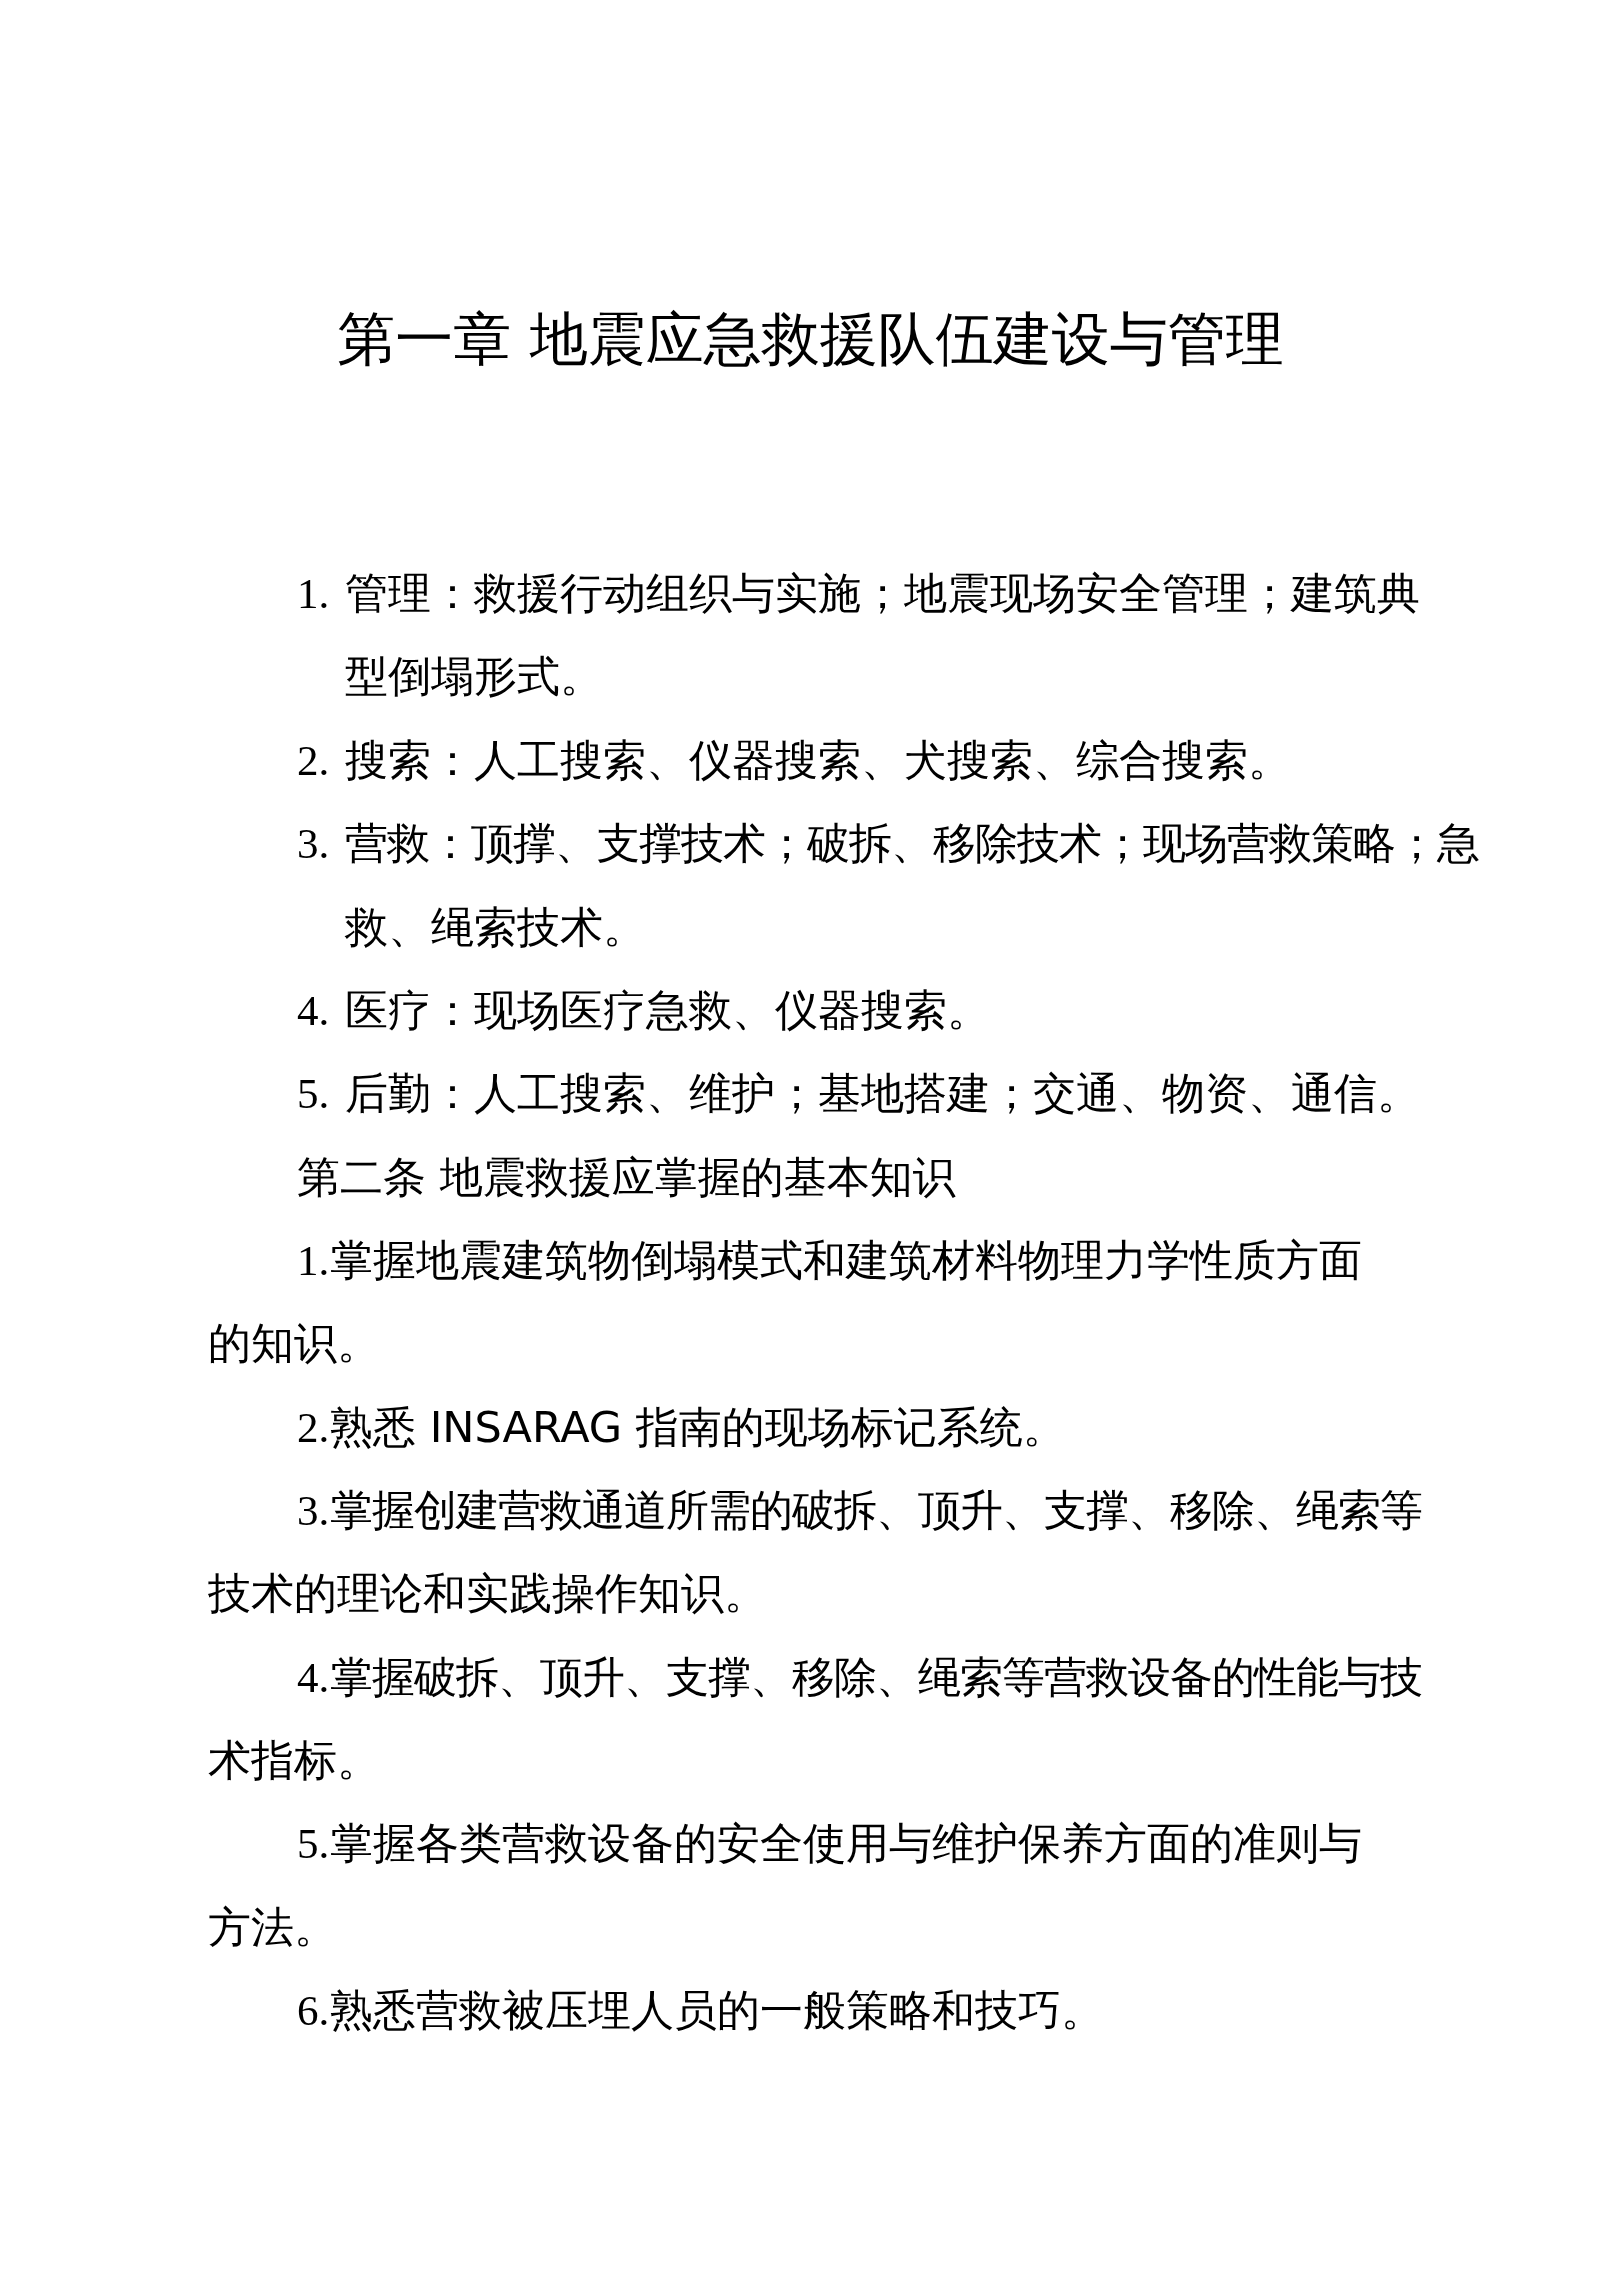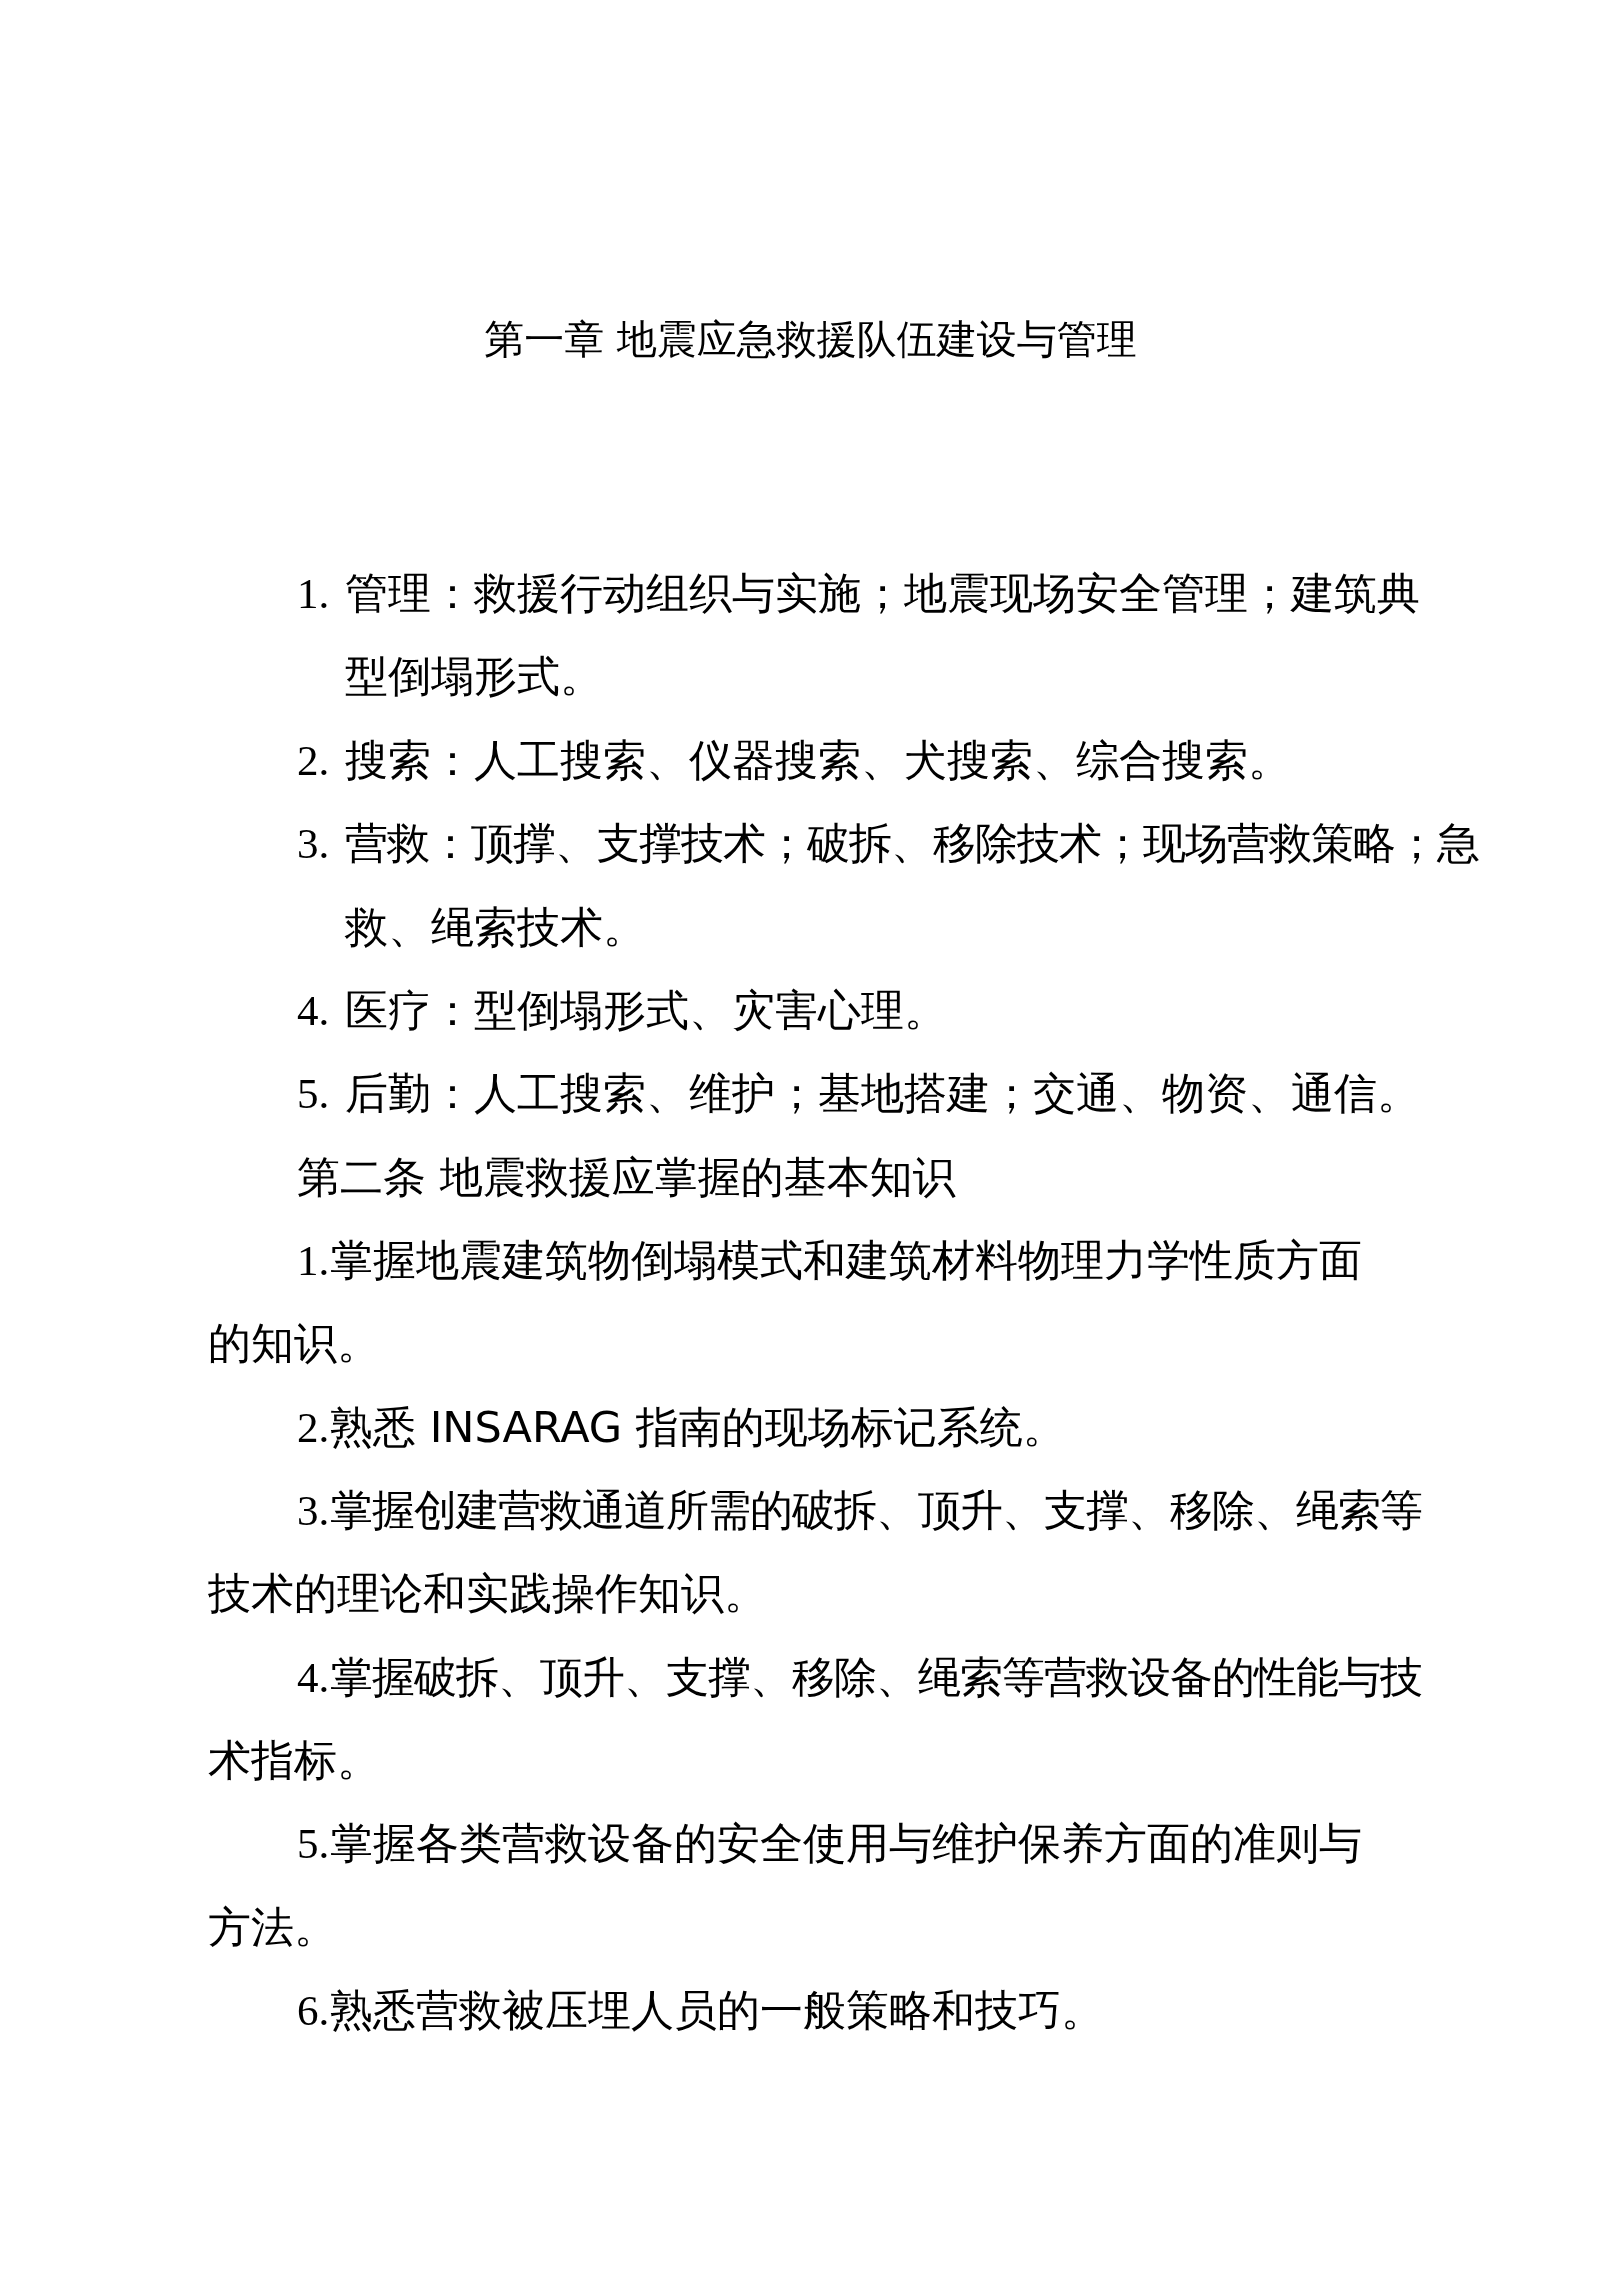--- a/index.html
+++ b/index.html
@@ -29,21 +29,21 @@
       white-space: nowrap;
       letter-spacing: 0px;
     }
     .num {
       font-family: "Liberation Serif", "DejaVu Serif", serif;
     }
     .title {
       left: 0;
       width: 1621px;
       text-align: center;
-      font-size: 40px;
+      font-size: 58px;
     }
   </style>
 </head>
 <body>
 
 <div class="page">
 
   <div class="line title" style="top:312px;">第一章  地震应急救援队伍建设与管理</div>
 
 
@@ -57,21 +57,21 @@
       <span class="line num" style="left:297px; top:733px;">2.</span>
       <span class="line" style="left:345px; top:733px;">搜索：人工搜索、仪器搜索、犬搜索、综合搜索。</span>
     </div>
     <div>
       <span class="line num" style="left:297px; top:816px;">3.</span>
       <span class="line" style="left:345px; top:816px; letter-spacing:-1px;">营救：顶撑、支撑技术；破拆、移除技术；现场营救策略；急</span>
       <span class="line" style="left:345px; top:900px;">救、绳索技术。</span>
     </div>
     <div>
       <span class="line num" style="left:297px; top:983px;">4.</span>
-      <span class="line" style="left:345px; top:983px;">医疗：型倒塌形式、灾害心理。</span>
+      <span class="line" style="left:345px; top:983px;">医疗：现场医疗急救、仪器搜索。</span>
     </div>
     <div>
       <span class="line num" style="left:297px; top:1066px;">5.</span>
       <span class="line" style="left:345px; top:1066px;">后勤：人工搜索、维护；基地搭建；交通、物资、通信。</span>
     </div>
   </div>
 
   <div class="line" style="left:297px; top:1150px;">第二条  地震救援应掌握的基本知识</div>
 
   <div>

